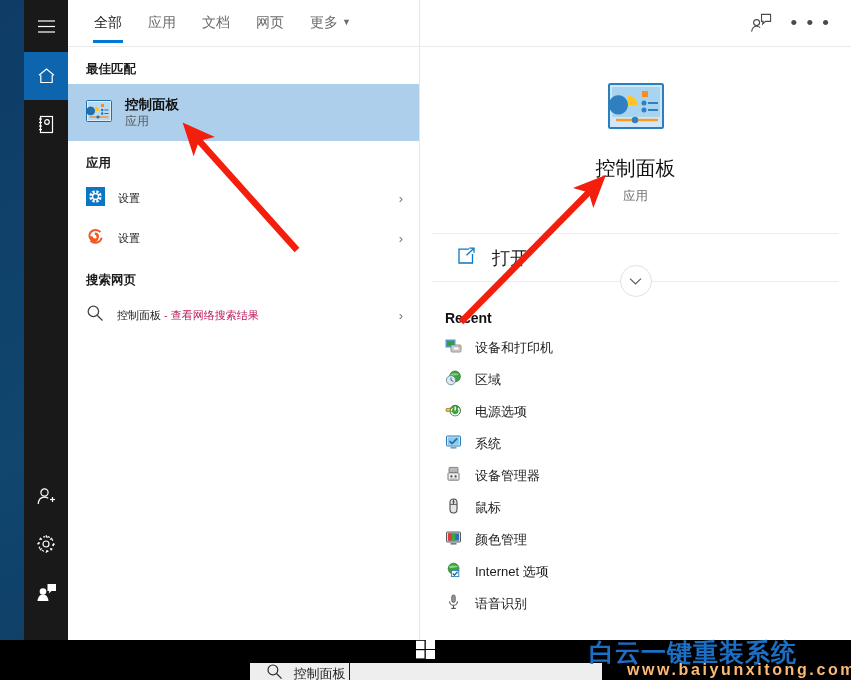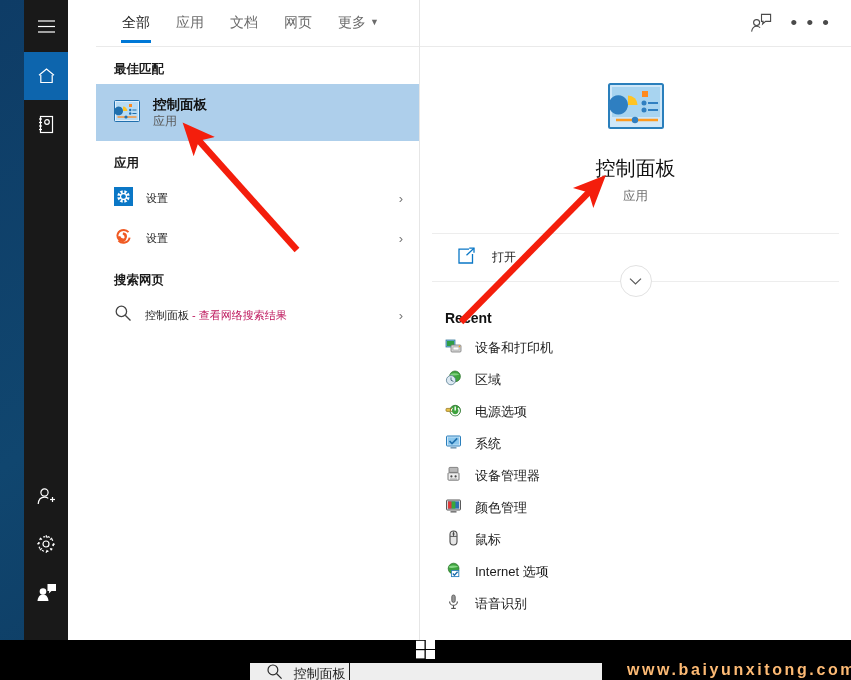--- a/index.html
+++ b/index.html
@@ -35,21 +35,21 @@
   }
   .rail-btn.hamburger { height: 52px; }
   .rail-btn.active { background: #0d65ad; }
   .rail-btn svg { display: block; }
   .rail-spacer { flex: 1 1 auto; }
 
   
   .results {
     width: 352px; flex: 0 0 352px; height: 640px;
     background: #ffffff; border-right: 1px solid #e6e6e6;
-    display: flex; flex-direction: column; padding-left: 28px;
+    display: flex; flex-direction: column;
   }
   .tabbar {
     height: 47px; display: flex; align-items: flex-start;
     padding-left: 13px; padding-top: 14px; gap: 0;
     border-bottom: 1px solid #eaeaea; position: relative;
   }
   .tab {
     position: relative; font-size: 14px; color: #6b6b6b;
     padding: 0 13px 13px 13px; cursor: pointer; white-space: nowrap;
     line-height: 16px;
@@ -102,21 +102,21 @@
     border-bottom: 1px solid #ededed; margin: 0 12px;
   }
   .app-name { font-size: 20px; color: #111; margin-top: 22px; }
   .app-kind { font-size: 12.5px; color: #6d6d6d; margin-top: 6px; }
 
   .open-row {
     display: flex; align-items: center; gap: 16px;
     height: 48px; padding-left: 25px; margin: 0 12px;
     border-bottom: 1px solid #ededed; cursor: pointer; position: relative;
   }
-  .open-label { font-size: 12px; color: #1b1b1b; }
+  .open-label { font-size: 18px; color: #1b1b1b; }
   .expander {
     position: absolute; left: 50%; transform: translateX(-50%);
     bottom: -16px; width: 32px; height: 32px; border-radius: 50%;
     background: #fff; border: 1px solid #e2e2e2;
     display: flex; align-items: center; justify-content: center;
     cursor: pointer; z-index: 4;
   }
 
   .recent-head {
     font-size: 14px; font-weight: bold; color: #111;
@@ -485,40 +485,40 @@
             <circle cx="10.6" cy="10.4" r="1.1" fill="#4a4a4a"></circle>
             <line x1="5" y1="13" x2="12" y2="13" stroke="#9a9a9a" stroke-width="0.8"></line>
           </svg>
         </span>
         <span class="recent-label">设备管理器</span>
       </div>
 
       <div class="recent-row">
         <span>
           <svg width="17" height="16" viewBox="0 0 17 16">
+            <rect x="5" y="1" width="7" height="14" rx="3.4" fill="#e6e6e6" stroke="#4a4a4a" stroke-width="1.1"></rect>
+            <line x1="8.5" y1="1.6" x2="8.5" y2="6.4" stroke="#4a4a4a" stroke-width="0.9"></line>
+            <line x1="5.2" y1="6.4" x2="11.8" y2="6.4" stroke="#4a4a4a" stroke-width="0.9"></line>
+            <rect x="7.7" y="2.6" width="1.7" height="2.6" rx="0.8" fill="#4a4a4a"></rect>
+          </svg>
+        </span>
+        <span class="recent-label">鼠标</span>
+      </div>
+
+      <div class="recent-row">
+        <span>
+          <svg width="17" height="16" viewBox="0 0 17 16">
             <rect x="1.5" y="2" width="14" height="10" rx="0.8" fill="#d8d8d8" stroke="#5a5a5a" stroke-width="1"></rect>
             <rect x="3" y="3.4" width="11" height="7.2" fill="#2f6fb5"></rect>
             <rect x="3" y="3.4" width="3.7" height="7.2" fill="#e03a3a"></rect>
             <rect x="6.7" y="3.4" width="3.7" height="7.2" fill="#3aa83a"></rect>
             <rect x="5.5" y="13" width="6" height="1.6" fill="#7a7a7a"></rect>
           </svg>
         </span>
         <span class="recent-label">颜色管理</span>
-      </div>
-
-      <div class="recent-row">
-        <span>
-          <svg width="17" height="16" viewBox="0 0 17 16">
-            <rect x="5" y="1" width="7" height="14" rx="3.4" fill="#e6e6e6" stroke="#4a4a4a" stroke-width="1.1"></rect>
-            <line x1="8.5" y1="1.6" x2="8.5" y2="6.4" stroke="#4a4a4a" stroke-width="0.9"></line>
-            <line x1="5.2" y1="6.4" x2="11.8" y2="6.4" stroke="#4a4a4a" stroke-width="0.9"></line>
-            <rect x="7.7" y="2.6" width="1.7" height="2.6" rx="0.8" fill="#4a4a4a"></rect>
-          </svg>
-        </span>
-        <span class="recent-label">鼠标</span>
       </div>
 
       <div class="recent-row">
         <span>
           <svg width="17" height="16" viewBox="0 0 17 16">
             <circle cx="8.6" cy="6.6" r="5.4" fill="#3ea33e" stroke="#246b24" stroke-width="0.7"></circle>
             <path d="M3.6 4.4 Q8.6 2.4 13.6 4.8 Q9 6.4 4.4 5.8 Z" fill="#86d986"></path>
             <rect x="6.4" y="8.4" width="7.4" height="6.2" fill="#fff" stroke="#2a7fbc" stroke-width="0.9"></rect>
             <polyline points="7.8,11.6 9.4,13.2 12.6,9.8" fill="none" stroke="#1f6fad" stroke-width="1.4"></polyline>
           </svg>
@@ -654,20 +654,21 @@
             <rect x="1" y="1" width="18" height="18" rx="1.5" fill="#2a6fb5"></rect>
             <rect x="4" y="4" width="12" height="4" fill="#cfe4f7"></rect>
             <rect x="4" y="10" width="12" height="2" fill="#cfe4f7"></rect>
             <rect x="4" y="13.5" width="8" height="2" fill="#cfe4f7"></rect>
           </svg>
         </span>
       </div>
     </div>
 
     <div class="watermark">
+      <div class="wm-main">白云一键重装系统</div>
       <div class="wm-sub">www.baiyunxitong.com</div>
     </div>
   </div>
 
   <svg class="arrows" viewBox="0 0 851 680">
     <defs>
       <marker id="ah" markerWidth="5" markerHeight="5" refX="2.6" refY="2.5" orient="auto" markerUnits="strokeWidth">
         <path d="M0,0.3 L5,2.5 L0,4.7 L1.2,2.5 Z" fill="#f41e0c"></path>
       </marker>
     </defs>

